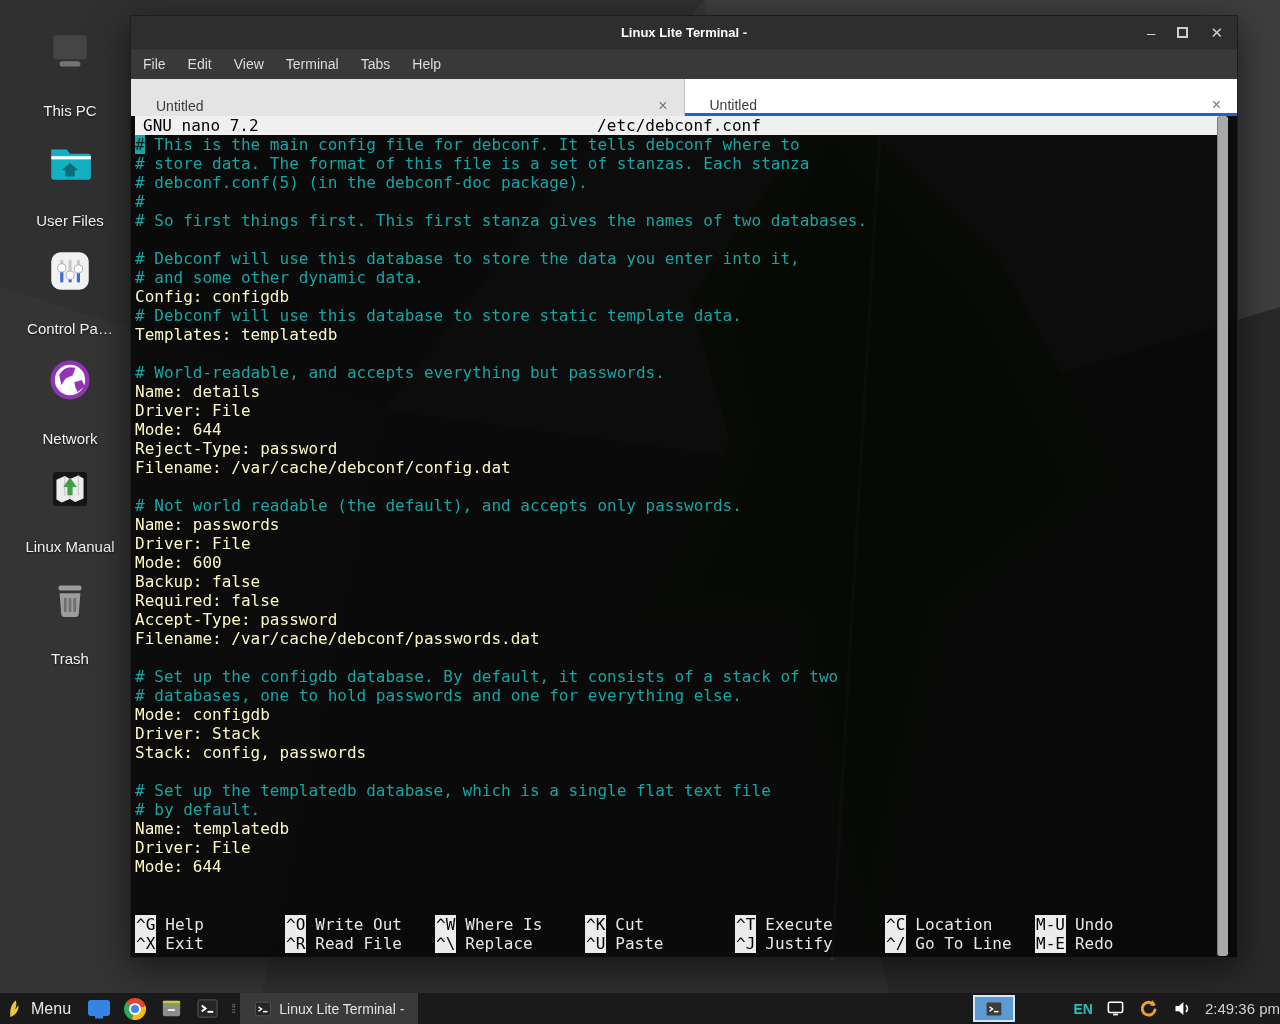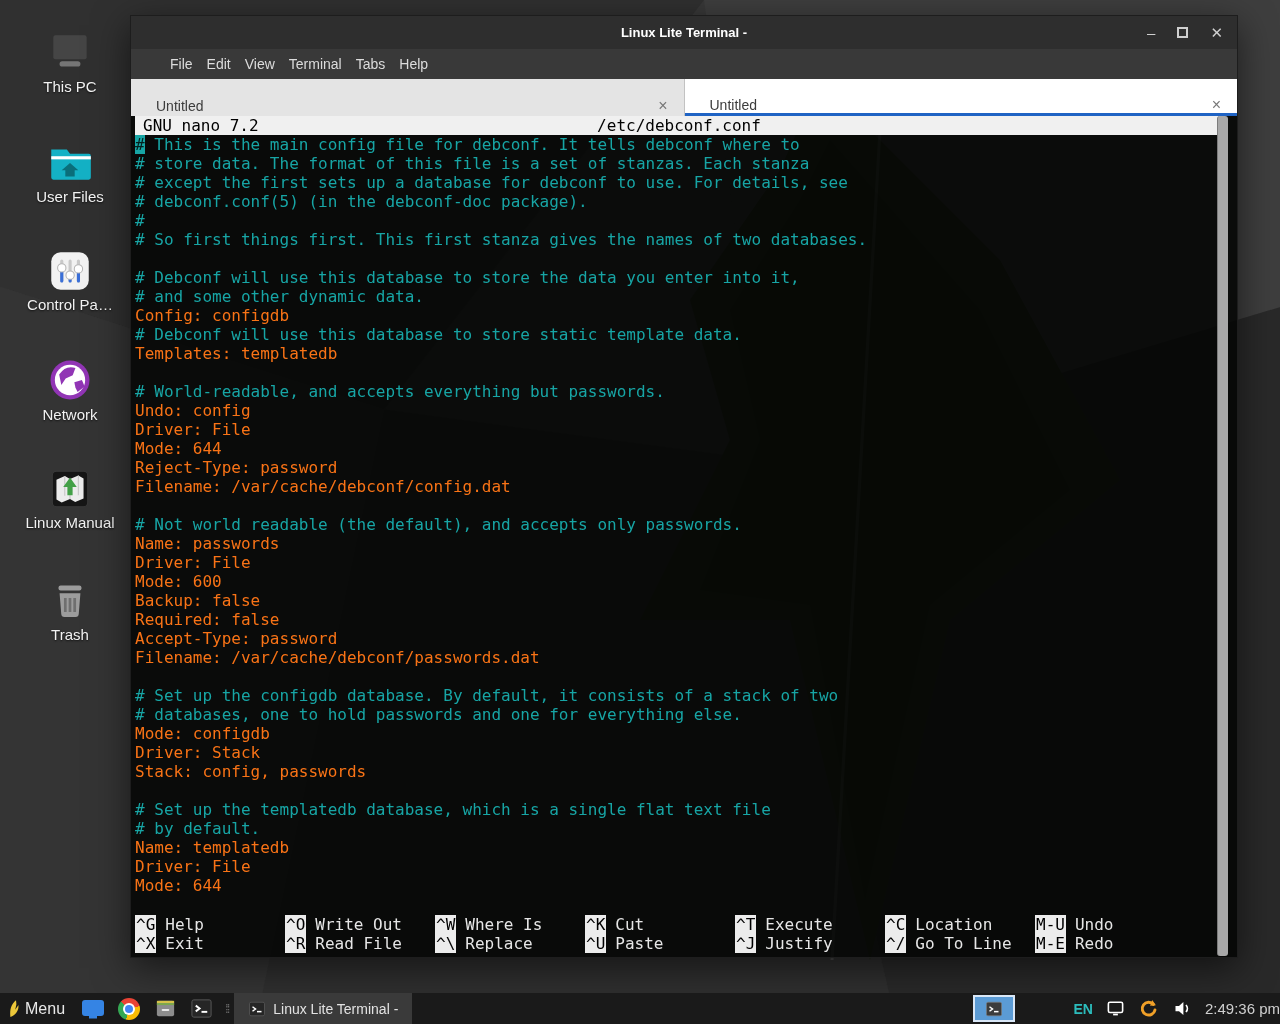--- a/index.html
+++ b/index.html
@@ -13,70 +13,70 @@
   .f1 { background:#303030; clip-path:polygon(0 0,55% 0,30% 40%,0 28%); }
   .f2 { background:#3e3e3e; clip-path:polygon(55% 0,100% 0,100% 30%,60% 45%); }
   .f3 { background:#343434; clip-path:polygon(0 28%,30% 40%,20% 100%,0 100%); }
   .f4 { background:#2f2f2f; clip-path:polygon(30% 40%,60% 45%,70% 100%,20% 100%); }
   .f5 { background:#292929; clip-path:polygon(60% 45%,100% 30%,100% 100%,70% 100%); }
   .feather-svg { position:absolute; left:480px; top:60px; }
 
   
   .desk-icons { position:absolute; left:8px; top:28px; width:124px; }
   .desk-icon { position:absolute; left:0; width:124px; display:flex; flex-direction:column;
-               align-items:center; gap:0; cursor:default; }
+               align-items:center; gap:24px; cursor:default; }
   .desk-icon .lbl { color:#f2f2f2; font-size:15px; text-shadow:0 1px 2px rgba(0,0,0,.7);
                     white-space:nowrap; }
 
   
   .window { position:absolute; left:130px; top:15px; width:1108px; height:943px;
             display:flex; flex-direction:column; border:1px solid #1d1d1d;
             box-shadow:0 10px 34px rgba(0,0,0,.55); }
   .titlebar { height:33px; background:#2e2e2e; position:relative; display:flex;
               align-items:center; justify-content:center; flex:0 0 33px; }
   .titlebar .t { color:#fff; font-size:13px; font-weight:bold; }
   .win-controls { position:absolute; right:14px; top:0; height:100%; display:flex;
                   align-items:center; gap:22px; color:#cfcfcf; }
   .wc { font-size:15px; line-height:1; cursor:default; }
   .wc-max { width:11px; height:11px; border:2px solid #cfcfcf; }
   .menubar { height:30px; background:#393939; display:flex; align-items:center;
-             padding-left:32px; flex:0 0 30px; }
+             padding-left:5px; gap:8px; flex:0 0 30px; }
   .mi { color:#dcdcdc; font-size:14px; padding:3px 7px; border-radius:2px; }
   .tabbar { height:37px; display:flex; flex:0 0 37px; background:#d0d0d0; }
   .tab { flex:1; display:flex; align-items:center; padding:17px 16px 0 25px; }
   .tab.inactive { background:#e4e4e4; border-right:1px solid #c2c2c2; }
   .tab.active { background:#ffffff; border-bottom:3px solid #1f63c4; }
   .tab .tlabel { flex:1; font-size:14px; color:#3c3c3c; }
   .tab .tclose { color:#787878; font-size:16px; cursor:default; }
 
   
   .term { flex:1; position:relative; background:rgba(3,5,3,.86);
           font-family:"DejaVu Sans Mono", monospace; font-size:16px; line-height:19px;
           padding:0 14px 0 4px; overflow:hidden; }
   .nano-head { height:19px; background:#f0f0f0; color:#000; display:flex;
                position:relative; margin-right:0; }
   .nano-head .ver { padding-left:8px; }
   .nano-head .fname { position:absolute; left:0; right:0; text-align:center; }
   .tl { white-space:pre; height:19px; }
   .tl.cm { color:#17a5a5; }
-  .tl.tx { color:#f97316; }
+  .tl.tx { color:#fef9c3; }
   .cursor { background:#17a5a5; color:#04211f; }
   .shortcuts { position:absolute; left:4px; bottom:4px; display:grid;
                grid-auto-flow:column; grid-template-rows:repeat(2,19px);
                grid-template-columns:repeat(7,150px); }
   .sc { height:19px; white-space:nowrap; }
   .sc .key { background:#ececec; color:#000; padding:0 1px; }
   .sc .slbl { color:#e6e6e6; margin-left:9px; }
   .scrollbar { position:absolute; top:0; right:1px; bottom:0; width:11px;
                background:#a8a8a8; border-left:1px solid #7c7c7c; border-radius:3px; }
 
   
   .taskbar { position:absolute; left:0; bottom:0; width:1280px; height:31px;
              background:#1a1a1a; display:flex; align-items:center; }
-  .menu-btn { display:flex; align-items:center; gap:1px; padding:0 10px 0 8px; height:100%; }
+  .menu-btn { display:flex; align-items:center; gap:7px; padding:0 10px 0 8px; height:100%; }
   .menu-btn .mlabel { color:#e8e8e8; font-size:16px; }
   .launcher { width:28px; height:28px; display:flex; align-items:center;
               justify-content:center; margin:0 4px; }
   .chrome { width:22px; height:22px; border-radius:50%; position:relative;
             background:conic-gradient(from -45deg,#ea4335 0 120deg,#fbbc05 0 240deg,#34a853 0 360deg); }
   .chrome::before { content:""; position:absolute; left:5px; top:5px; width:12px; height:12px;
                     border-radius:50%; background:#fff; }
   .chrome::after { content:""; position:absolute; left:7px; top:7px; width:8px; height:8px;
                    border-radius:50%; background:#4285f4; }
   .tsep { color:#666; font-size:13px; letter-spacing:-2px; margin:0 6px; }
@@ -198,33 +198,32 @@
     </div>
 
     <div class="term">
       <div class="nano-head">
         <span class="fname">/etc/debconf.conf</span>
         <span class="ver">GNU nano 7.2</span>
       </div>
       <div id="nano-lines">
           <div class="tl cm"><span class="cursor">#</span> This is the main config file for debconf. It tells debconf where to</div>
           <div class="tl cm"># store data. The format of this file is a set of stanzas. Each stanza</div>
-          <div class="tl cm"># except the first sets up a database for debconf to use. For details, see</div>
           <div class="tl cm"># debconf.conf(5) (in the debconf-doc package).</div>
           <div class="tl cm">#</div>
           <div class="tl cm"># So first things first. This first stanza gives the names of two databases.</div>
           <div class="tl tx">&nbsp;</div>
           <div class="tl cm"># Debconf will use this database to store the data you enter into it,</div>
           <div class="tl cm"># and some other dynamic data.</div>
           <div class="tl tx">Config: configdb</div>
           <div class="tl cm"># Debconf will use this database to store static template data.</div>
           <div class="tl tx">Templates: templatedb</div>
           <div class="tl tx">&nbsp;</div>
           <div class="tl cm"># World-readable, and accepts everything but passwords.</div>
-          <div class="tl tx">Undo: config</div>
+          <div class="tl tx">Name: details</div>
           <div class="tl tx">Driver: File</div>
           <div class="tl tx">Mode: 644</div>
           <div class="tl tx">Reject-Type: password</div>
           <div class="tl tx">Filename: /var/cache/debconf/config.dat</div>
           <div class="tl tx">&nbsp;</div>
           <div class="tl cm"># Not world readable (the default), and accepts only passwords.</div>
           <div class="tl tx">Name: passwords</div>
           <div class="tl tx">Driver: File</div>
           <div class="tl tx">Mode: 600</div>
           <div class="tl tx">Backup: false</div>

